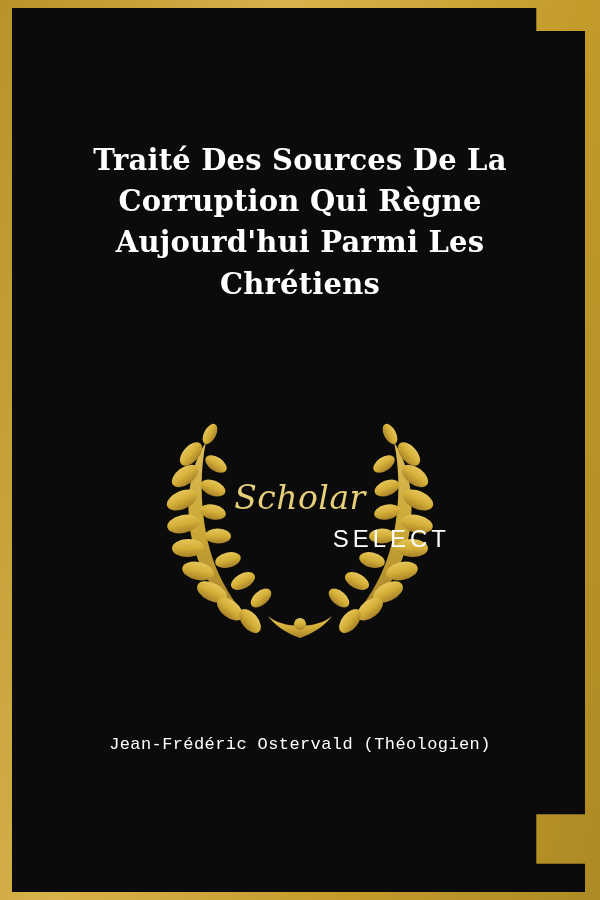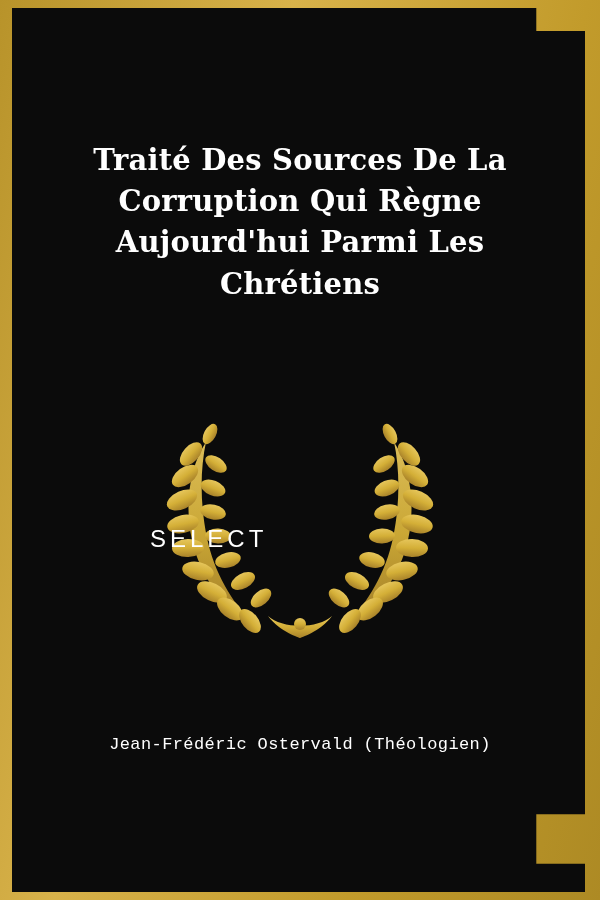--- a/index.html
+++ b/index.html
@@ -98,21 +98,21 @@
     font-style: italic;
     font-size: 33px;
     color: #e8cf7a;
     letter-spacing: 0.5px;
   }
   .emblem-sub {
     position: absolute;
     left: 0;
     top: 105px;
     width: 300px;
-    text-align: left;
+    text-align: right;
     font-family: "Liberation Sans", sans-serif;
     font-size: 24px;
     color: #ffffff;
     letter-spacing: 4px;
   }
 
   
   .author {
     position: absolute;
     left: 40px;
@@ -189,19 +189,20 @@
             <ellipse cx="93" cy="161" rx="13" ry="7.5" transform="rotate(-28 93 161)"></ellipse>
             <ellipse cx="111" cy="178" rx="12" ry="7" transform="rotate(-40 111 178)"></ellipse>
             <ellipse cx="60" cy="14" rx="11" ry="6" transform="rotate(-62 60 14)"></ellipse>
           </g>
 
           <path d="M118 196 C132 209 168 209 182 196 C170 212 150 218 150 218 C150 218 130 212 118 196 Z"></path>
           <circle cx="150" cy="204" r="6"></circle>
         </g>
       </svg>
 
+      <div class="emblem-word">Scholar</div>
       <div class="emblem-sub">SELECT</div>
     </div>
 
     <div class="author">Jean-Frédéric Ostervald (Théologien)</div>
 
   </div>
 </div>
 
 </body></html>

